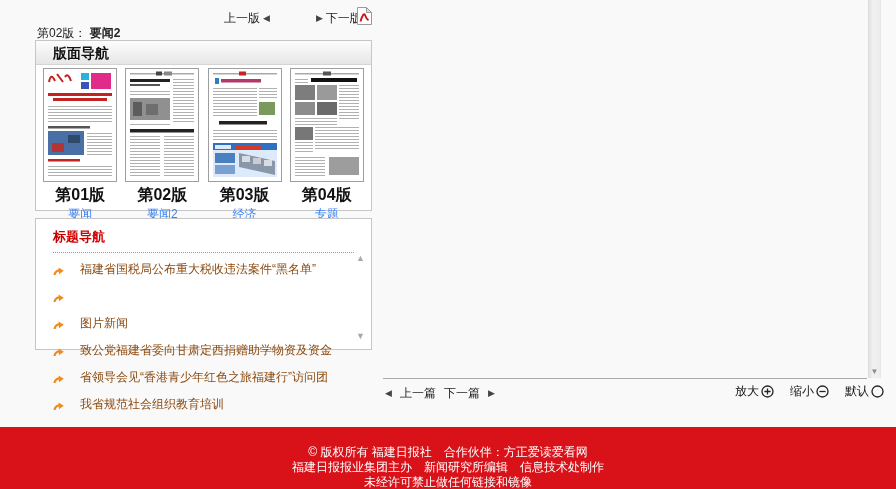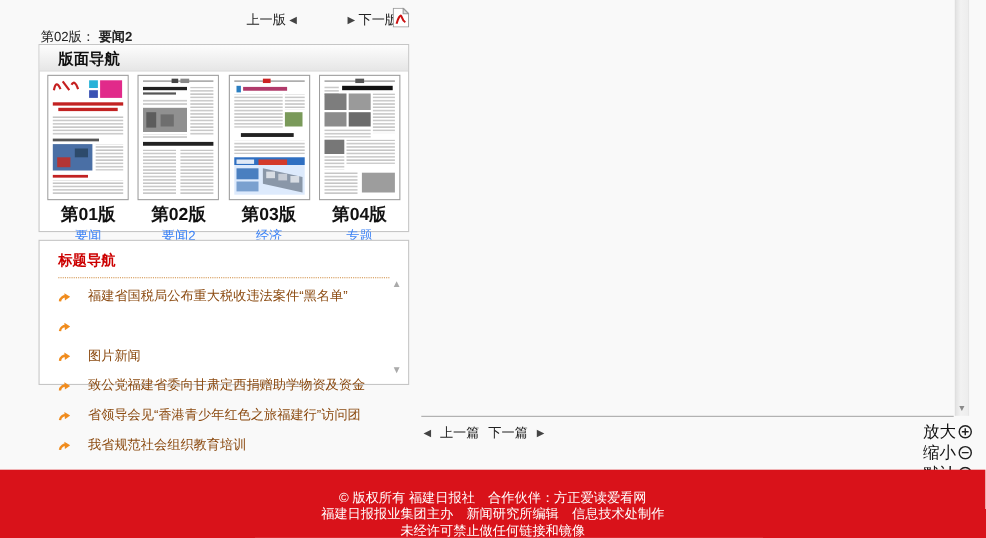--- a/index.html
+++ b/index.html
@@ -43,21 +43,21 @@
   .tn-list .blt{flex:0 0 auto;margin-top:1px;}
   .tn-list a{font-size:12px;color:var(--link-brown);text-decoration:none;cursor:pointer;line-height:13px;}
   .tn-scroll-up,.tn-scroll-down{position:absolute;right:6px;font-size:9px;color:#aaa;cursor:pointer;}
   .tn-scroll-up{top:34px;}
   .tn-scroll-down{bottom:8px;}
 
   
   .hsep{position:absolute;left:383px;top:378px;width:484px;height:0;border-top:1px solid #aaa;}
   .article-nav{position:absolute;left:385px;top:385px;font-size:12px;color:#222;display:flex;align-items:center;gap:8px;}
   .article-nav a{color:#222;text-decoration:none;cursor:pointer;}
-  .zoom-controls{position:absolute;right:12px;top:383px;font-size:15px;color:#111;display:flex;align-items:center;gap:0;flex-direction:column;}
+  .zoom-controls{position:absolute;right:12px;top:383px;font-size:12px;color:#111;display:flex;align-items:center;gap:16px;}
   .zoom-controls .zc{display:flex;align-items:center;gap:2px;cursor:pointer;color:#111;text-decoration:none;}
   .zoom-controls svg{display:block;}
 
   
   .footer{position:absolute;left:0;top:427px;width:896px;height:62px;background:var(--footer-red);
     color:#fff;text-align:center;font-size:12px;line-height:15px;padding-top:18px;}
 </style>
 </head>
 <body>
 

